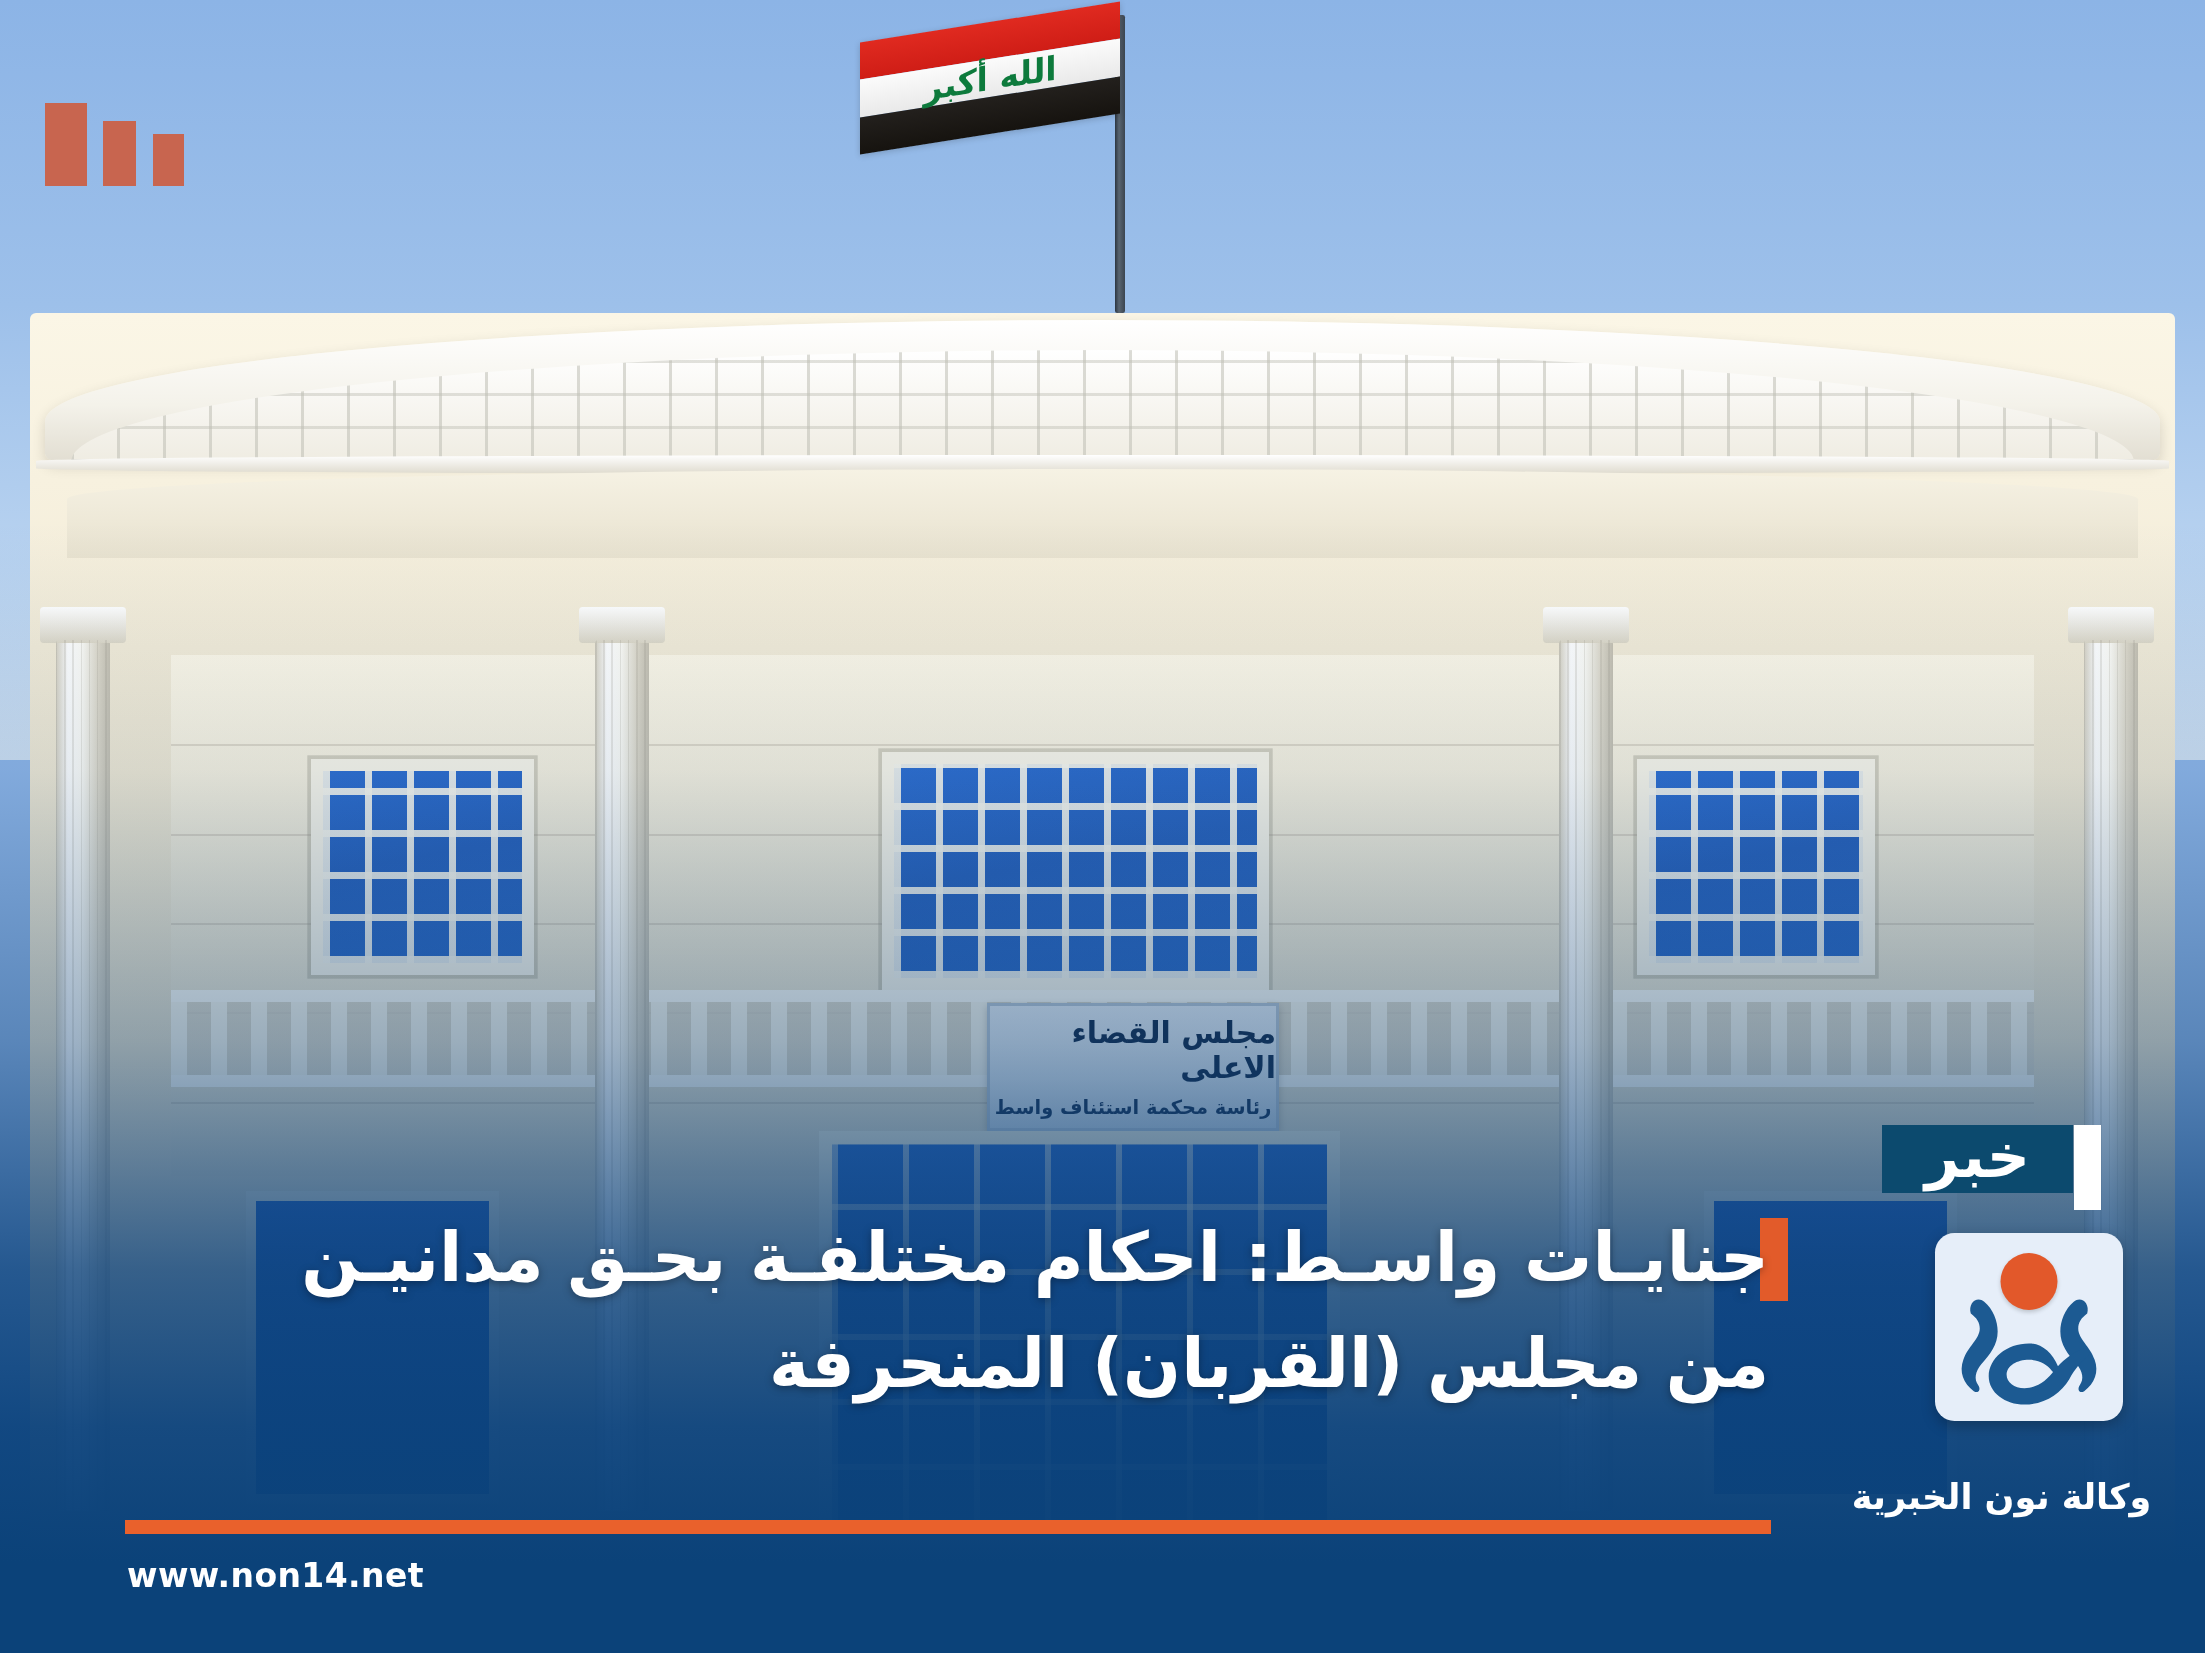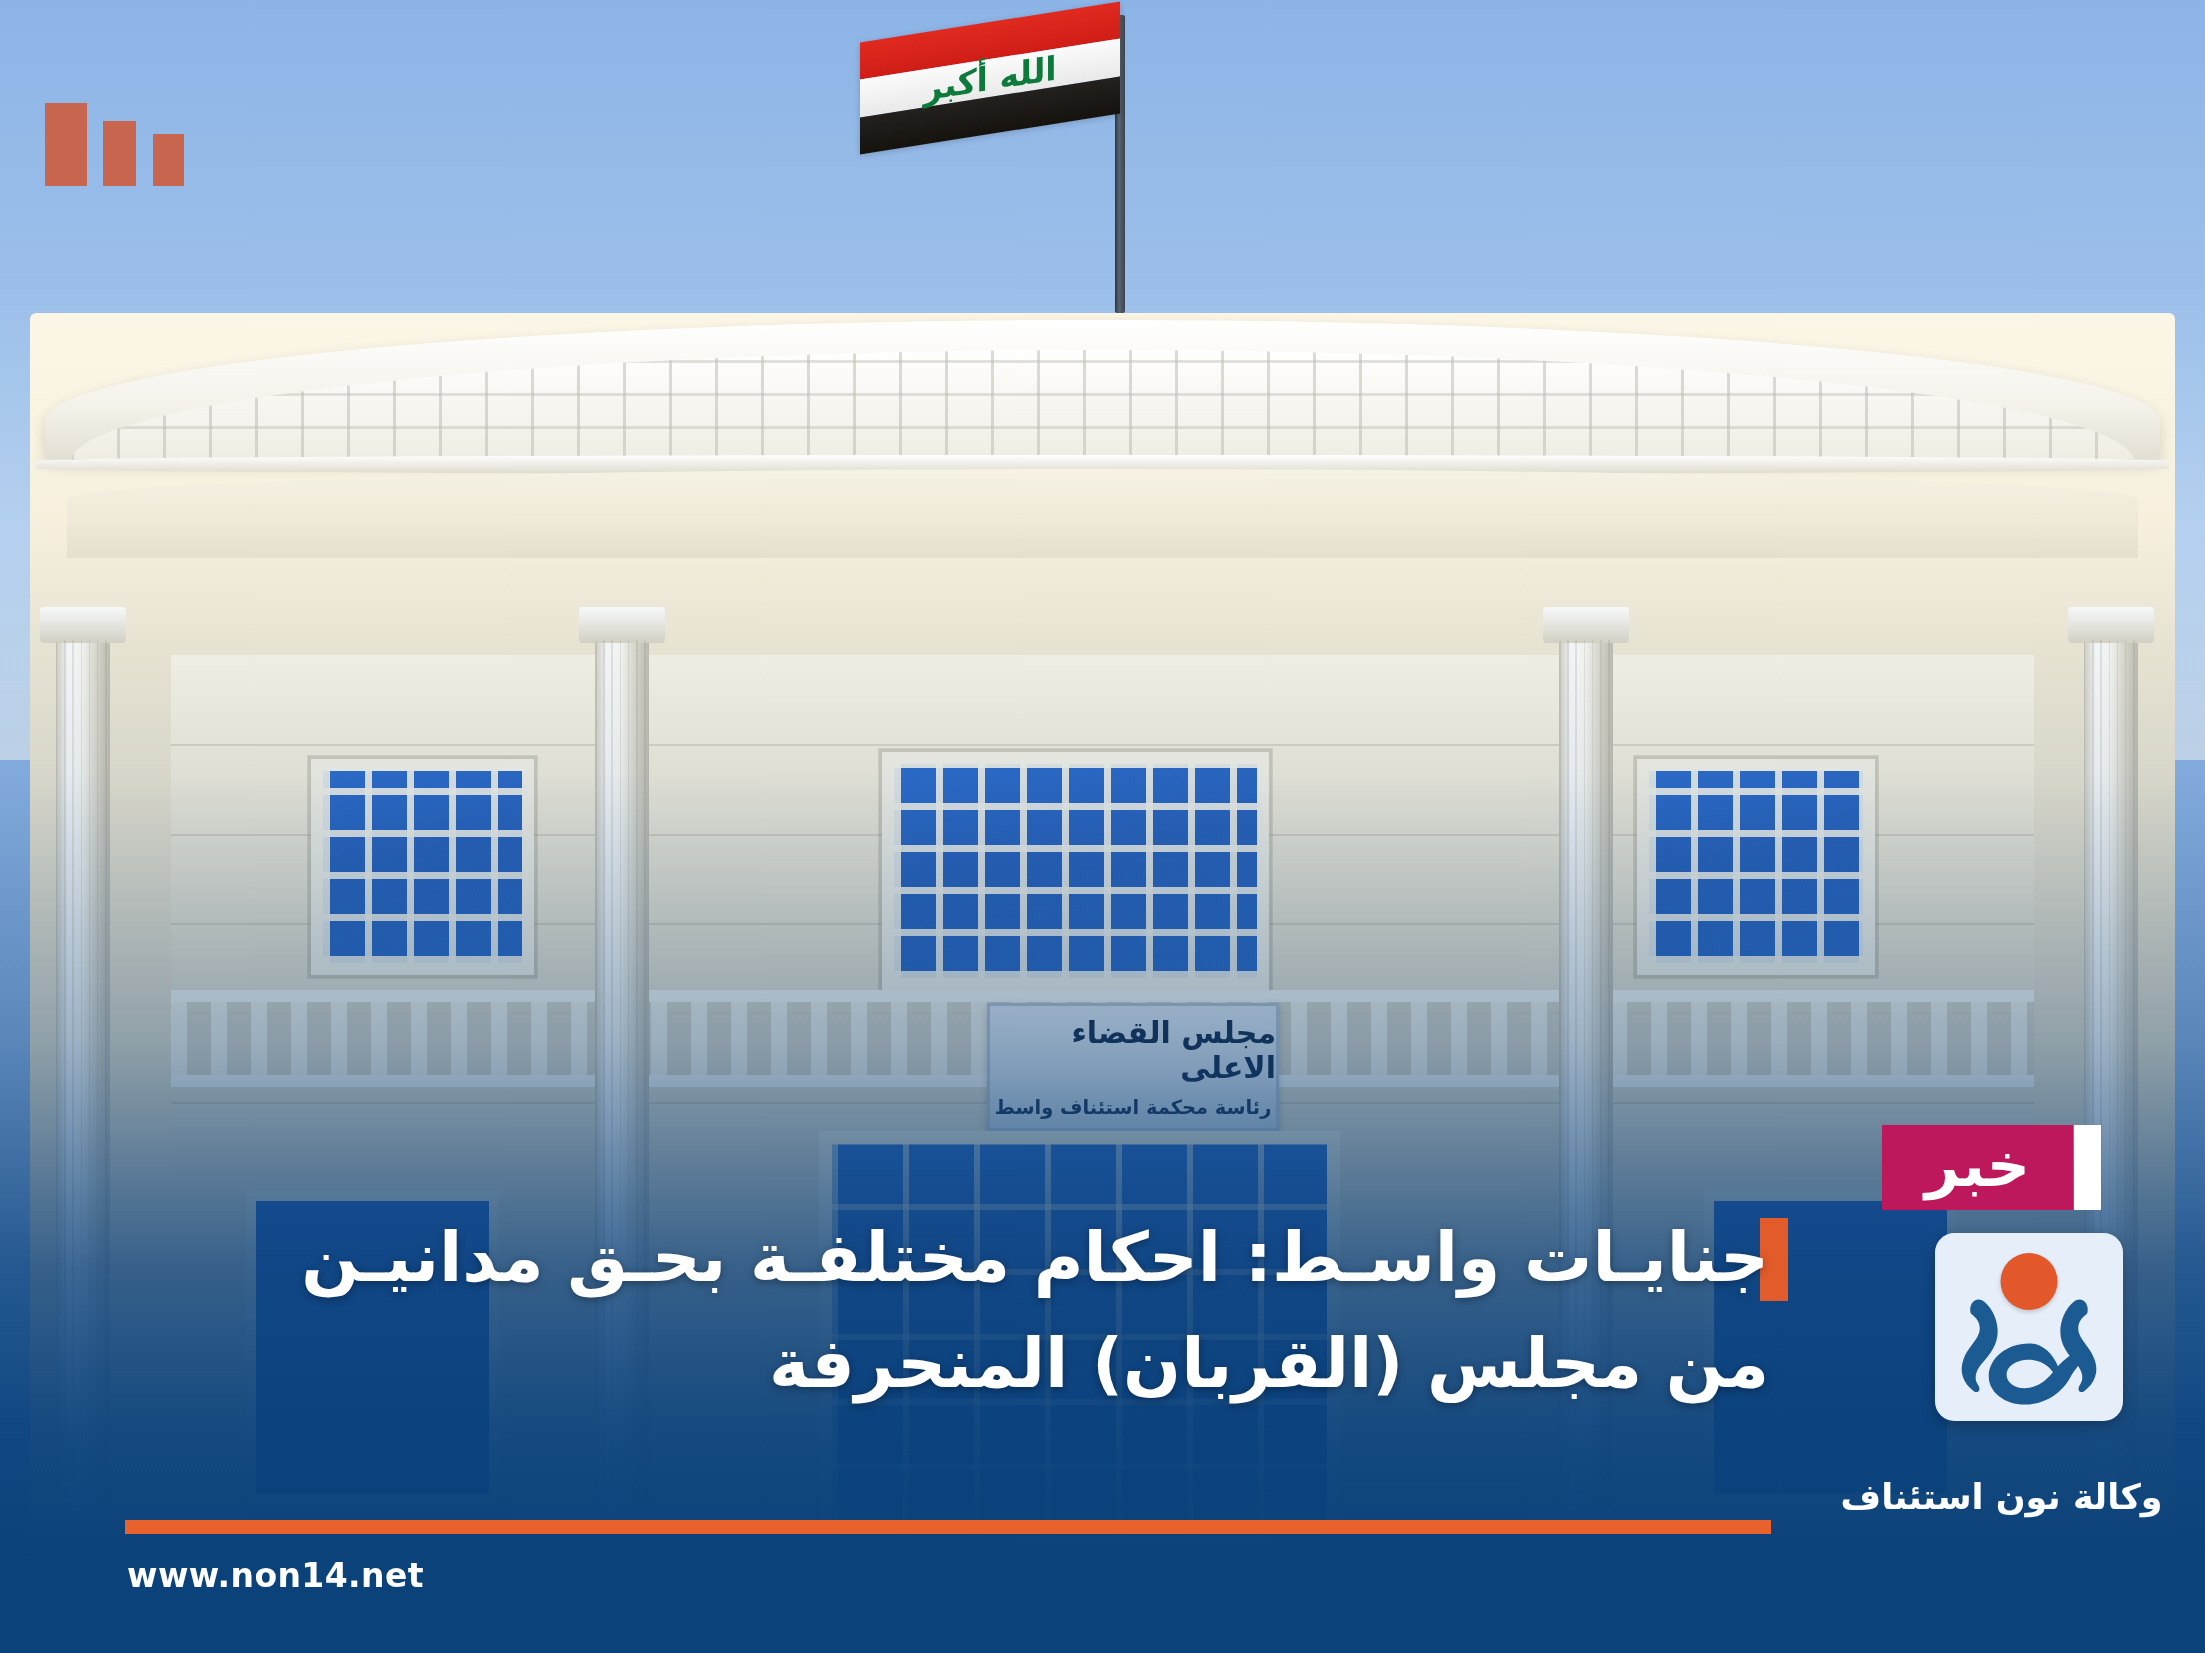--- a/index.html
+++ b/index.html
@@ -177,22 +177,22 @@
 
   
   .bars{position:absolute;left:45px;top:97px;height:89px;}
   .bars b{position:absolute;bottom:0;background:#c8654f;display:block;}
   .bars b.b1{left:0px;width:42px;height:83px;}
   .bars b.b2{left:58px;width:33px;height:65px;}
   .bars b.b3{left:108px;width:31px;height:52px;}
 
   
   .badge{
-    position:absolute;left:1882px;top:1125px;width:191px;height:85px;
-    background:#be185d;
+    position:absolute;left:1882px;top:1125px;width:191px;height:68px;
+    background:#0c4a6e;
     display:flex;align-items:center;justify-content:center;
   }
   .badge span{
     color:#ffffff;font-size:60px;font-weight:bold;line-height:1;
     letter-spacing:0.7px;padding-bottom:6px;
   }
   .badge-tail{
     position:absolute;left:2074px;top:1125px;width:27px;height:85px;background:#ffffff;
   }
 
@@ -335,19 +335,19 @@
         <path d="M126 148 C 96 148, 72 168, 72 192 C 72 214, 94 230, 120 230
                  C 146 230, 168 216, 180 196 C 188 182, 196 172, 204 166
                  C 210 161, 206 152, 198 155 C 182 161, 170 172, 160 184
                  C 150 198, 136 208, 120 208 C 106 208, 96 200, 96 190
                  C 96 178, 110 170, 126 170 C 140 170, 150 176, 156 184
                  C 160 190, 168 186, 165 179 C 157 160, 143 148, 126 148 Z"></path>
       </g>
     </svg>
   </div>
 
-  <div class="agency">وكالة نون استئناف</div>
+  <div class="agency">وكالة نون الخبرية</div>
 
   <div class="rule"></div>
   <div class="url">www.non14.net</div>
 
 </div>
 
 
 </body></html>

